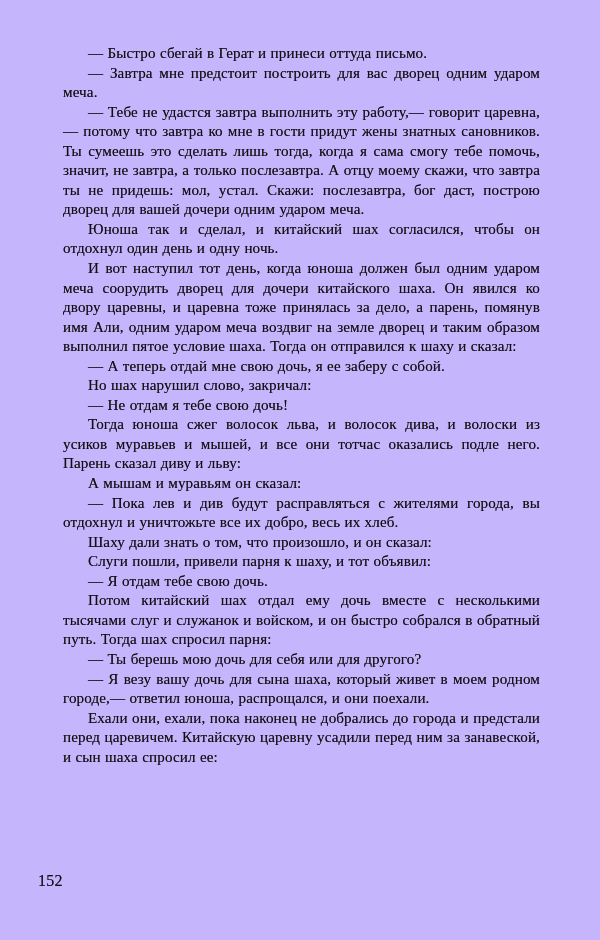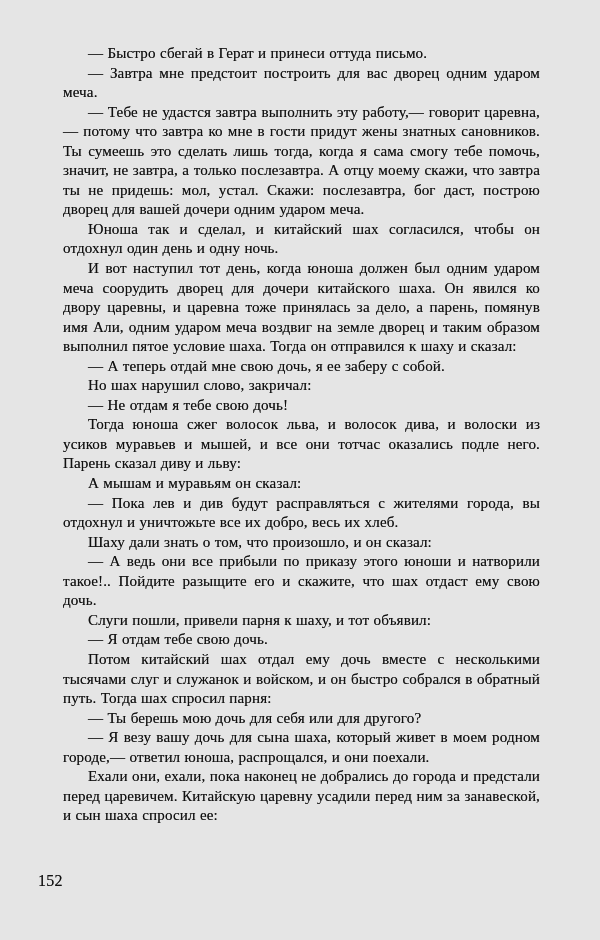--- a/index.html
+++ b/index.html
@@ -15,21 +15,21 @@
     color: #111111;
     overflow: hidden;
   }
 
   #page {
     position: absolute;
     left: 0;
     top: 0;
     width: 600px;
     height: 940px;
-    background: #e5e5e5;
+    background: #c4b5fd;
   }
 
   #text-block {
     position: absolute;
     left: 63px;
     top: 44px;
     width: 477px;
   }
 
   p.para {
@@ -79,21 +79,20 @@
     <p class="para">— Тебе не удастся завтра выполнить эту работу,— говорит царевна,— потому что завтра ко мне в гости придут жены знатных сановников. Ты сумеешь это сделать лишь тогда, когда я сама смогу тебе помочь, значит, не завтра, а только послезавтра. А отцу моему скажи, что завтра ты не придешь: мол, устал. Скажи: послезавтра, бог даст, построю дворец для вашей дочери одним ударом меча.</p>
     <p class="para">Юноша так и сделал, и китайский шах согласился, чтобы он отдохнул один день и одну ночь.</p>
     <p class="para">И вот наступил тот день, когда юноша должен был одним ударом меча соорудить дворец для дочери китайского шаха. Он явился ко двору царевны, и царевна тоже принялась за дело, а парень, помянув имя Али, одним ударом меча воздвиг на земле дворец и таким образом выполнил пятое условие шаха. Тогда он отправился к шаху и сказал:</p>
     <p class="para">— А теперь отдай мне свою дочь, я ее заберу с собой.</p>
     <p class="para">Но шах нарушил слово, закричал:</p>
     <p class="para">— Не отдам я тебе свою дочь!</p>
     <p class="para">Тогда юноша сжег волосок льва, и волосок дива, и волоски из усиков муравьев и мышей, и все они тотчас оказались подле него. Парень сказал диву и льву:</p>
     <p class="para">А мышам и муравьям он сказал:</p>
     <p class="para">— Пока лев и див будут расправляться с жителями города, вы отдохнул и уничтожьте все их добро, весь их хлеб.</p>
     <p class="para">Шаху дали знать о том, что произошло, и он сказал:</p>
-    <p class="para">— А ведь они все прибыли по приказу этого юноши и натворили такое!.. Пойдите разыщите его и скажите, что шах отдаст ему свою дочь.</p>
     <p class="para">Слуги пошли, привели парня к шаху, и тот объявил:</p>
     <p class="para">— Я отдам тебе свою дочь.</p>
     <p class="para">Потом китайский шах отдал ему дочь вместе с несколькими тысячами слуг и служанок и войском, и он быстро собрался в обратный путь. Тогда шах спросил парня:</p>
     <p class="para">— Ты берешь мою дочь для себя или для другого?</p>
     <p class="para">— Я везу вашу дочь для сына шаха, который живет в моем родном городе,— ответил юноша, распрощался, и они поехали.</p>
     <p class="para">Ехали они, ехали, пока наконец не добрались до города и предстали перед царевичем. Китайскую царевну усадили перед ним за занавеской, и сын шаха спросил ее:</p>
 
   </div>
 
   <div id="folio">152</div>

